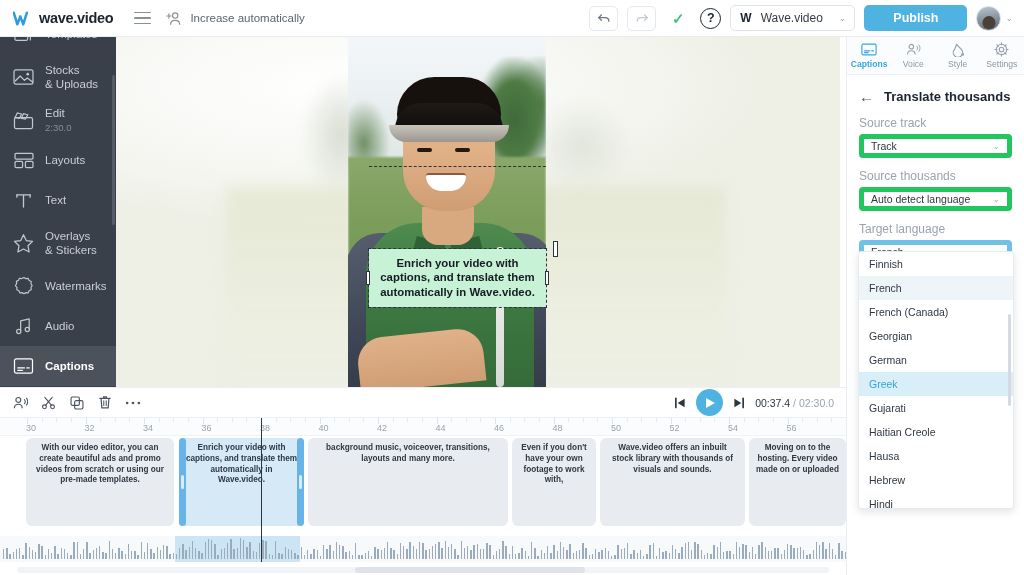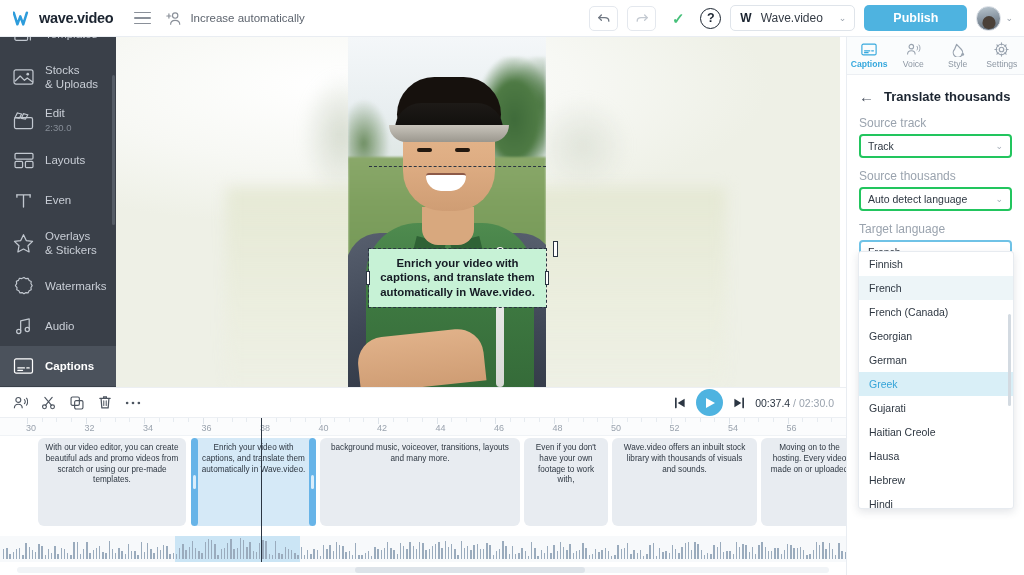--- a/index.html
+++ b/index.html
@@ -213,21 +213,21 @@
   .ptab.active .ptab-lbl { color: #36a8dd; font-weight: bold; }
   .ptab.active .ptab-ico { color: #36a8dd; }
 
   .panel-head { display: flex; align-items: center; gap: 10px; padding: 14px 12px 12px 12px; }
   .back-arrow { font-size: 15px; color: #4a5260; cursor: pointer; line-height: 1; }
   .panel-title { font-size: 13px; font-weight: bold; color: #1b2430; }
 
   .field { padding: 0 12px; margin-bottom: 2px; }
   .field-label { font-size: 12px; color: #9aa3ae; margin-bottom: 4px; display: block; }
   .select-box {
-    height: 24px; border: 2px solid #22c55e; border-radius: 4px; background: #fff;
+    height: 24px; border: 5px solid #22c55e; border-radius: 4px; background: #fff;
     display: flex; align-items: center; padding: 0 7px; cursor: pointer;
   }
   .select-box.focused { border-color: #6fc2e6; }
   .select-val { font-size: 10.5px; color: #2e3742; }
   .select-caret { margin-left: auto; color: #a5adb8; font-size: 9px; }
   .field-gap { height: 9px; }
 
   .dropdown {
     position: absolute; left: 11px; top: 214px; width: 156px; height: 258px;
     background: #ffffff; border: 1px solid #e7ebf0; border-radius: 3px;
@@ -270,21 +270,21 @@
   .timeline {
     position: absolute; left: 0; top: 418px; width: 846px; height: 157px;
     background: #ffffff; overflow: hidden;
   }
   .ruler { position: absolute; left: 0; top: 0; width: 846px; height: 18px; background: #fbfcfd; border-bottom: 1px solid #f0f3f6; }
   .tick { position: absolute; top: 0; width: 1px; background: #dde3e9; }
   .tick.major { height: 6px; }
   .tick.minor { height: 4px; background: #e6ebf0; }
   .tick-lbl { position: absolute; top: 5px; font-size: 9px; color: #9aa3ae; transform: translateX(-50%); text-align: center; }
 
-  .clips { position: absolute; left: 16px; top: 20px; width: 846px; height: 95px; }
+  .clips { position: absolute; left: 4px; top: 20px; width: 846px; height: 95px; font-weight: bold; }
   .clip {
     position: absolute; top: 0; height: 88px;
     background: #e8ecf1; border-radius: 6px;
     display: flex; justify-content: center; padding: 5px 7px 0 7px;
   }
   .clip.selected { background: #d5e9f7; }
   .clip-txt { font-size: 8.2px; line-height: 1.32; color: #2e3742; text-align: center; }
   .clip-handle { position: absolute; top: 0; width: 7px; height: 88px; background: #67b4e8; border-radius: 5px; }
   .clip-handle.l { left: 0; }
   .clip-handle.r { right: 0; }
@@ -414,21 +414,21 @@
         <span class="side-txt">Layouts</span>
       </div>
 
       <div class="side-item">
         <span class="side-ico">
           <svg width="19" height="17" viewBox="0 0 20 18">
               <path d="M3 3h14M10 3v13" fill="none" stroke="currentColor" stroke-width="1.4" stroke-linecap="round"></path>
               <path d="M3 3v2.5M17 3v2.5" stroke="currentColor" stroke-width="1.4" stroke-linecap="round"></path>
             </svg>
         </span>
-        <span class="side-txt">Even</span>
+        <span class="side-txt">Text</span>
       </div>
 
       <div class="side-item tall">
         <span class="side-ico">
           <svg width="21" height="20" viewBox="0 0 22 21">
               <path d="M11 1.8l2.9 6.1 6.6.9-4.8 4.6 1.2 6.5L11 16.8l-5.9 3.1 1.2-6.5L1.5 8.8l6.6-.9z" fill="none" stroke="currentColor" stroke-width="1.3" stroke-linejoin="round"></path>
             </svg>
         </span>
         <span class="side-txt">Overlays<br>&amp; Stickers</span>
       </div>

